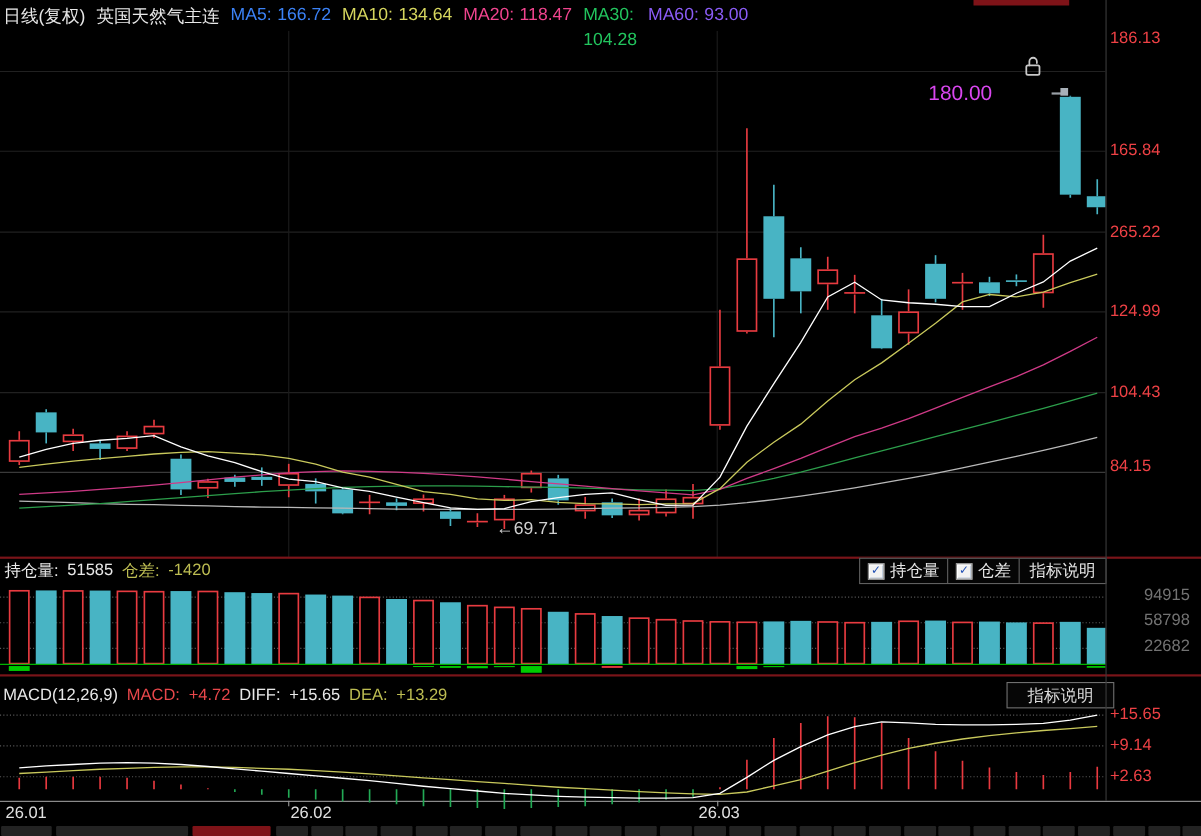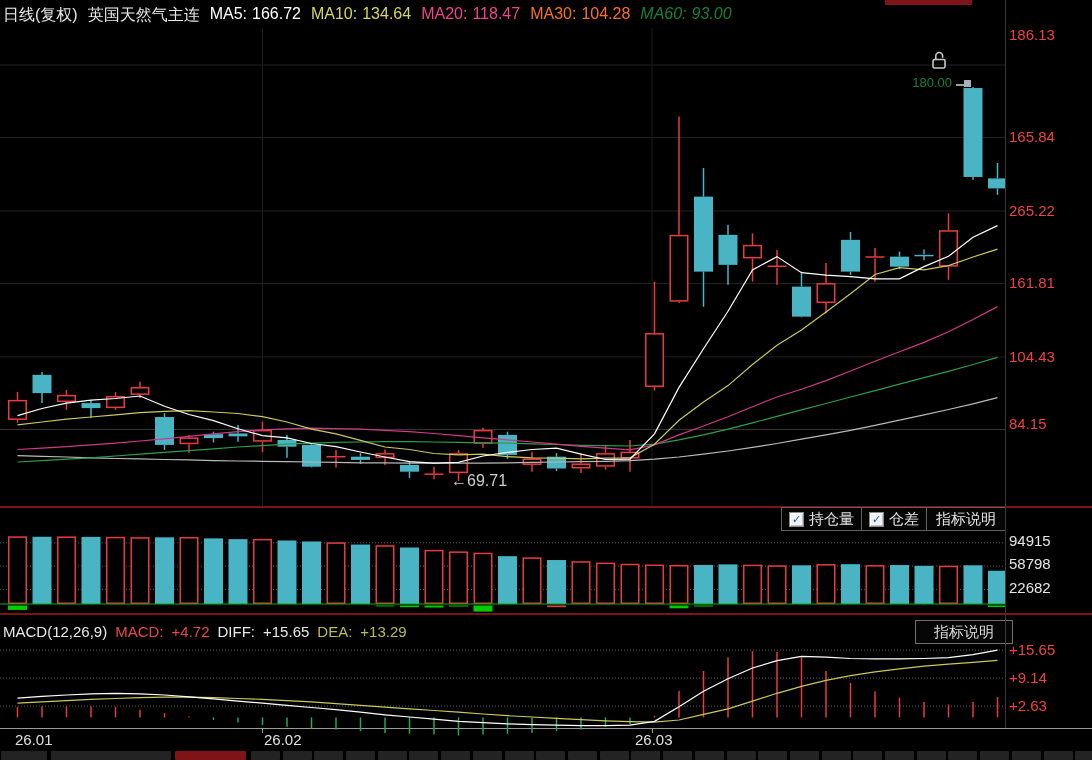--- a/index.html
+++ b/index.html
@@ -4,30 +4,30 @@
 <style>
   html,body{margin:0;padding:0;background:#000;}
   #app{position:relative;width:1092px;height:760px;background:#000;overflow:hidden;
        font-family:"Liberation Sans","DejaVu Sans",sans-serif;-webkit-font-smoothing:antialiased;}
   svg{position:absolute;display:block;}
   .hdr{position:absolute;left:3px;top:5px;font-size:16px;white-space:nowrap;display:flex;gap:10px;color:#e8e8e8;}
   .hdr .ma{display:inline-flex;gap:5px;}
   .panel-hdr{position:absolute;font-size:15px;white-space:nowrap;display:flex;gap:8px;}
   .w{color:#e8e8e8;} .olive{color:#bdbd52;} .red{color:#e8474b;}
   .ylab{position:absolute;left:1009px;font-size:15px;white-space:nowrap;}
-  .main-lab{color:#ee4145;} .oi-lab{color:#e5e5e5;} .macd-lab{color:#ee4145;}
+  .main-lab{color:#ee4145;} .oi-lab{color:#737373;margin-left:31px;} .macd-lab{color:#ee4145;}
   .xlab{position:absolute;top:731px;font-size:15px;color:#e0e0e0;}
   .sep{position:absolute;left:0;width:1092px;height:2px;background:#7a1419;}
   .xline{position:absolute;left:0;top:728px;width:1092px;height:1px;background:#9a9a9a;}
   .xtick{position:absolute;top:728px;width:1px;height:5px;background:#9a9a9a;}
   .topred{position:absolute;left:885px;top:0;width:87px;height:5px;background:#7e1318;}
   .axisline{position:absolute;left:1005px;top:0;width:1px;height:728px;background:#3a3a3a;}
   .range-label{position:absolute;left:670px;top:47px;width:256px;text-align:right;font-size:19px;
                color:#f0f0f0;text-decoration:underline;text-underline-offset:4px;white-space:nowrap;}
-  .hi-label{position:absolute;left:840px;top:75px;width:112px;text-align:right;font-size:13px;color:#15803d;}
+  .hi-label{position:absolute;left:790px;top:75px;width:112px;text-align:right;font-size:19px;color:#d946ef;}
   .hi-dash{position:absolute;left:956px;top:84px;width:9px;height:2px;background:#99a0a6;}
   .hi-sq{position:absolute;left:964px;top:80px;width:7px;height:7px;background:#a8b0b8;}
   .lo-label{position:absolute;left:451px;top:472px;font-size:16px;color:#d0d0d0;}
   .cbstrip{position:absolute;right:86px;top:507px;height:22px;display:flex;align-items:stretch;
            border:1px solid #606060;background:#050505;font-size:15px;color:#e4e4e4;}
   .cbsec{display:flex;align-items:center;gap:5px;padding:0 7px;border-right:1px solid #606060;}
   .cbsec:last-child{border-right:none;}
   .cbox{width:13px;height:13px;background:#f2f2f2;border:1px solid #8a8a8a;
         box-shadow:inset 1px 1px 0 #fff,inset -1px -1px 0 #b9c6d8;display:flex;align-items:center;justify-content:center;
         font-size:11px;line-height:11px;color:#2250b4;font-weight:bold;}
@@ -42,37 +42,37 @@
 </head>
 <body>
 
 <div id="app">
 
   <div class="topred"></div>
 
   <div class="hdr">
     <span>日线(复权)</span>
     <span>英国天然气主连</span>
-    <span class="ma" style="color: #ffffff;">
+    <span class="ma" style="color: #3b82f6;">
         <span>MA5:</span>
         <span>166.72</span>
       </span>
     <span class="ma" style="color: rgb(214, 214, 94);">
         <span>MA10:</span>
         <span>134.64</span>
       </span>
     <span class="ma" style="color: rgb(240, 68, 142);">
         <span>MA20:</span>
         <span>118.47</span>
       </span>
-    <span class="ma" style="color: #f97316;">
+    <span class="ma" style="color: #22c55e; flex-direction: column;">
         <span>MA30:</span>
         <span>104.28</span>
       </span>
-    <span class="ma" style="color: #15803d; font-style: italic;">
+    <span class="ma" style="color: #8b5cf6;">
         <span>MA60:</span>
         <span>93.00</span>
       </span>
   </div>
 
   <svg id="main-svg" style="left:0;top:28px;" width="1005" height="479">
       <line x1="0" y1="37.0" x2="1005" y2="37.0" stroke="#212121" stroke-width="1"></line>
       <line x1="0" y1="109.5" x2="1005" y2="109.5" stroke="#212121" stroke-width="1"></line>
       <line x1="0" y1="183.0" x2="1005" y2="183.0" stroke="#212121" stroke-width="1"></line>
       <line x1="0" y1="255.5" x2="1005" y2="255.5" stroke="#212121" stroke-width="1"></line>
@@ -205,35 +205,41 @@
       <rect x="988" y="150.39803999999998" width="19" height="10.00272000000004" fill="#48b4c4"></rect>
       <polyline points="17.5,427.6 42.0,428.3 66.5,429.0 91.0,429.8 115.5,430.5 140.0,430.8 164.5,431.5 189.0,431.9 213.5,432.6 238.0,433.0 262.5,433.3 287.0,433.7 311.5,434.0 336.0,434.4 360.5,434.8 385.0,434.8 409.5,435.1 434.0,435.1 458.5,435.1 483.0,435.1 507.5,434.8 532.0,434.4 556.5,434.0 581.0,433.7 605.5,433.3 630.0,432.6 654.5,431.2 679.0,429.0 703.5,426.2 728.0,423.0 752.5,419.4 777.0,415.5 801.5,411.2 826.0,406.9 850.5,402.3 875.0,397.3 899.5,392.2 924.0,386.9 948.5,381.5 973.0,375.8 997.5,369.7" fill="none" stroke="#b9b9b9" stroke-width="1.2"></polyline>
       <polyline points="17.5,434.0 42.0,432.6 66.5,431.2 91.0,429.8 115.5,428.0 140.0,426.2 164.5,424.4 189.0,422.6 213.5,420.8 238.0,419.0 262.5,417.6 287.0,416.2 311.5,415.1 336.0,414.4 360.5,414.0 385.0,413.7 409.5,413.7 434.0,414.0 458.5,414.4 483.0,414.8 507.5,415.1 532.0,415.8 556.5,416.5 581.0,417.3 605.5,417.6 630.0,418.0 654.5,416.2 679.0,411.9 703.5,406.9 728.0,401.2 752.5,394.8 777.0,388.3 801.5,381.9 826.0,375.5 850.5,369.0 875.0,362.6 899.5,356.2 924.0,349.7 948.5,343.3 973.0,336.5 997.5,329.4" fill="none" stroke="#2c9e4b" stroke-width="1.2"></polyline>
       <polyline points="17.5,421.5 42.0,420.1 66.5,418.7 91.0,416.9 115.5,415.1 140.0,413.0 164.5,410.8 189.0,408.3 213.5,405.8 238.0,403.7 262.5,401.9 287.0,400.8 311.5,400.1 336.0,400.5 360.5,401.2 385.0,402.3 409.5,403.7 434.0,405.5 458.5,407.6 483.0,409.8 507.5,411.9 532.0,414.0 556.5,416.2 581.0,418.3 605.5,420.1 630.0,421.9 654.5,416.9 679.0,406.9 703.5,398.0 728.0,388.7 752.5,378.7 777.0,369.0 801.5,361.2 826.0,352.6 850.5,343.0 875.0,333.3 899.5,323.7 924.0,314.4 948.5,303.7 973.0,291.5 997.5,278.6" fill="none" stroke="#cf3a87" stroke-width="1.2"></polyline>
       <polyline points="17.5,396.9 42.0,394.0 66.5,391.2 91.0,389.0 115.5,386.9 140.0,384.7 164.5,383.3 189.0,382.6 213.5,384.0 238.0,385.5 262.5,388.7 287.0,394.0 311.5,401.2 336.0,405.8 360.5,412.3 385.0,419.0 409.5,421.5 434.0,425.5 458.5,426.9 483.0,426.2 507.5,428.7 532.0,429.8 556.5,430.1 581.0,430.8 605.5,430.1 630.0,429.8 654.5,416.2 679.0,392.2 703.5,374.0 728.0,357.6 752.5,336.5 777.0,317.2 801.5,301.9 826.0,284.0 850.5,265.8 875.0,246.5 899.5,239.7 924.0,241.9 948.5,237.6 973.0,229.0 997.5,221.1" fill="none" stroke="#c9c95c" stroke-width="1.2"></polyline>
       <polyline points="17.5,387.6 42.0,380.5 66.5,375.1 91.0,372.2 115.5,370.5 140.0,368.0 164.5,378.3 189.0,386.5 213.5,392.6 238.0,400.8 262.5,407.6 287.0,409.8 311.5,415.5 336.0,418.7 360.5,424.0 385.0,429.0 409.5,433.7 434.0,435.1 458.5,434.4 483.0,428.0 507.5,424.4 532.0,421.5 556.5,420.1 581.0,426.2 605.5,431.5 630.0,431.2 654.5,405.8 679.0,359.4 703.5,320.8 728.0,283.3 752.5,241.9 777.0,228.6 801.5,244.7 826.0,247.2 850.5,248.6 875.0,250.8 899.5,250.8 924.0,238.6 948.5,228.3 973.0,209.3 997.5,197.6" fill="none" stroke="#ffffff" stroke-width="1.2"></polyline>
     </svg>
   <div class="ylab main-lab" style="top: 26px;">186.13</div>
   <div class="ylab main-lab" style="top: 128px;">165.84</div>
   <div class="ylab main-lab" style="top: 202px;">265.22</div>
-  <div class="ylab main-lab" style="top: 274px;">161.81</div>
+  <div class="ylab main-lab" style="top: 274px;">124.99</div>
   <div class="ylab main-lab" style="top: 348px;">104.43</div>
   <div class="ylab main-lab" style="top: 415px;">84.15</div>
 
   <svg class="locksvg" width="19" height="22" viewBox="0 0 19 22">
     <rect x="3" y="10.5" width="12" height="8.5" rx="1.5" fill="none" stroke="#c8c8c8" stroke-width="1.6"></rect>
     <path d="M5.8 10.5 V6.9 a3.4 3.4 0 0 1 6.8 0 V8.3" fill="none" stroke="#c8c8c8" stroke-width="1.6" stroke-linecap="round"></path>
   </svg>
   <div class="hi-label">180.00</div>
   <div class="hi-dash"></div>
   <div class="hi-sq"></div>
   <div class="lo-label">←69.71</div>
 
   <div class="sep" style="top:506px;"></div>
 
+  <div class="panel-hdr" style="left:4px;top:510px;">
+    <span class="w">持仓量:</span>
+    <span class="w">51585</span>
+    <span class="olive">仓差:</span>
+    <span class="olive">-1420</span>
+  </div>
   <div class="cbstrip">
     <span class="cbsec">
       <span class="cbox">
           <span>✓</span>
         </span>
       <span>持仓量</span>
     </span>
     <span class="cbsec">
       <span class="cbox">
           <span>✓</span>
@@ -363,21 +369,21 @@
       <line x1="997.5" y1="72.4" x2="997.5" y2="52.104" stroke="#e8393f" stroke-width="1.5"></line>
       <polyline points="17.5,58.2 42.0,56.9 66.5,55.6 91.0,54.3 115.5,53.5 140.0,52.6 164.5,52.2 189.0,52.2 213.5,52.6 238.0,53.5 262.5,54.3 287.0,55.6 311.5,56.9 336.0,58.6 360.5,60.4 385.0,62.1 409.5,63.8 434.0,65.5 458.5,67.2 483.0,69.0 507.5,70.7 532.0,72.0 556.5,73.3 581.0,74.6 605.5,75.8 630.0,76.7 654.5,77.1 679.0,75.0 703.5,69.4 728.0,63.8 752.5,56.1 777.0,48.3 801.5,41.4 826.0,35.4 850.5,30.7 875.0,26.8 899.5,23.8 924.0,21.2 948.5,19.1 973.0,17.4 997.5,15.3" fill="none" stroke="#c9c95c" stroke-width="1.2"></polyline>
       <polyline points="17.5,53.1 42.0,51.3 66.5,50.0 91.0,48.8 115.5,48.3 140.0,48.8 164.5,50.0 189.0,51.8 213.5,53.9 238.0,56.1 262.5,58.2 287.0,60.4 311.5,62.5 336.0,64.7 360.5,67.2 385.0,69.8 409.5,72.0 434.0,74.1 458.5,76.3 483.0,77.6 507.5,78.9 532.0,79.7 556.5,80.1 581.0,80.6 605.5,80.6 630.0,80.1 654.5,76.3 679.0,61.7 703.5,46.2 728.0,33.7 752.5,23.0 777.0,15.6 801.5,11.3 826.0,12.2 850.5,13.5 875.0,13.9 899.5,13.9 924.0,13.5 948.5,12.6 973.0,9.6 997.5,5.1" fill="none" stroke="#ffffff" stroke-width="1.2"></polyline>
     </svg>
   <div class="ylab macd-lab" style="top: 641px;">+15.65</div>
   <div class="ylab macd-lab" style="top: 669px;">+9.14</div>
   <div class="ylab macd-lab" style="top: 697px;">+2.63</div>
 
   <div class="xtick" style="left:262px;"></div>
   <div class="xtick" style="left:652px;"></div>
-  <div class="xlab" style="left: 15px;">26.01</div>
+  <div class="xlab" style="left: 5px;">26.01</div>
   <div class="xlab" style="left: 264px;">26.02</div>
   <div class="xlab" style="left: 635px;">26.03</div>
 
   <div id="scrollbar">
       <div class="sbseg" style="left: 1px; width: 46px;"></div>
       <div class="sbseg" style="left: 51px; width: 120px;"></div>
       <div class="sbseg active" style="left: 175px; width: 71px;"></div>
       <div class="sbseg" style="left: 251px; width: 29px;"></div>
       <div class="sbseg" style="left: 283px; width: 29px;"></div>
       <div class="sbseg" style="left: 314px; width: 29px;"></div>

